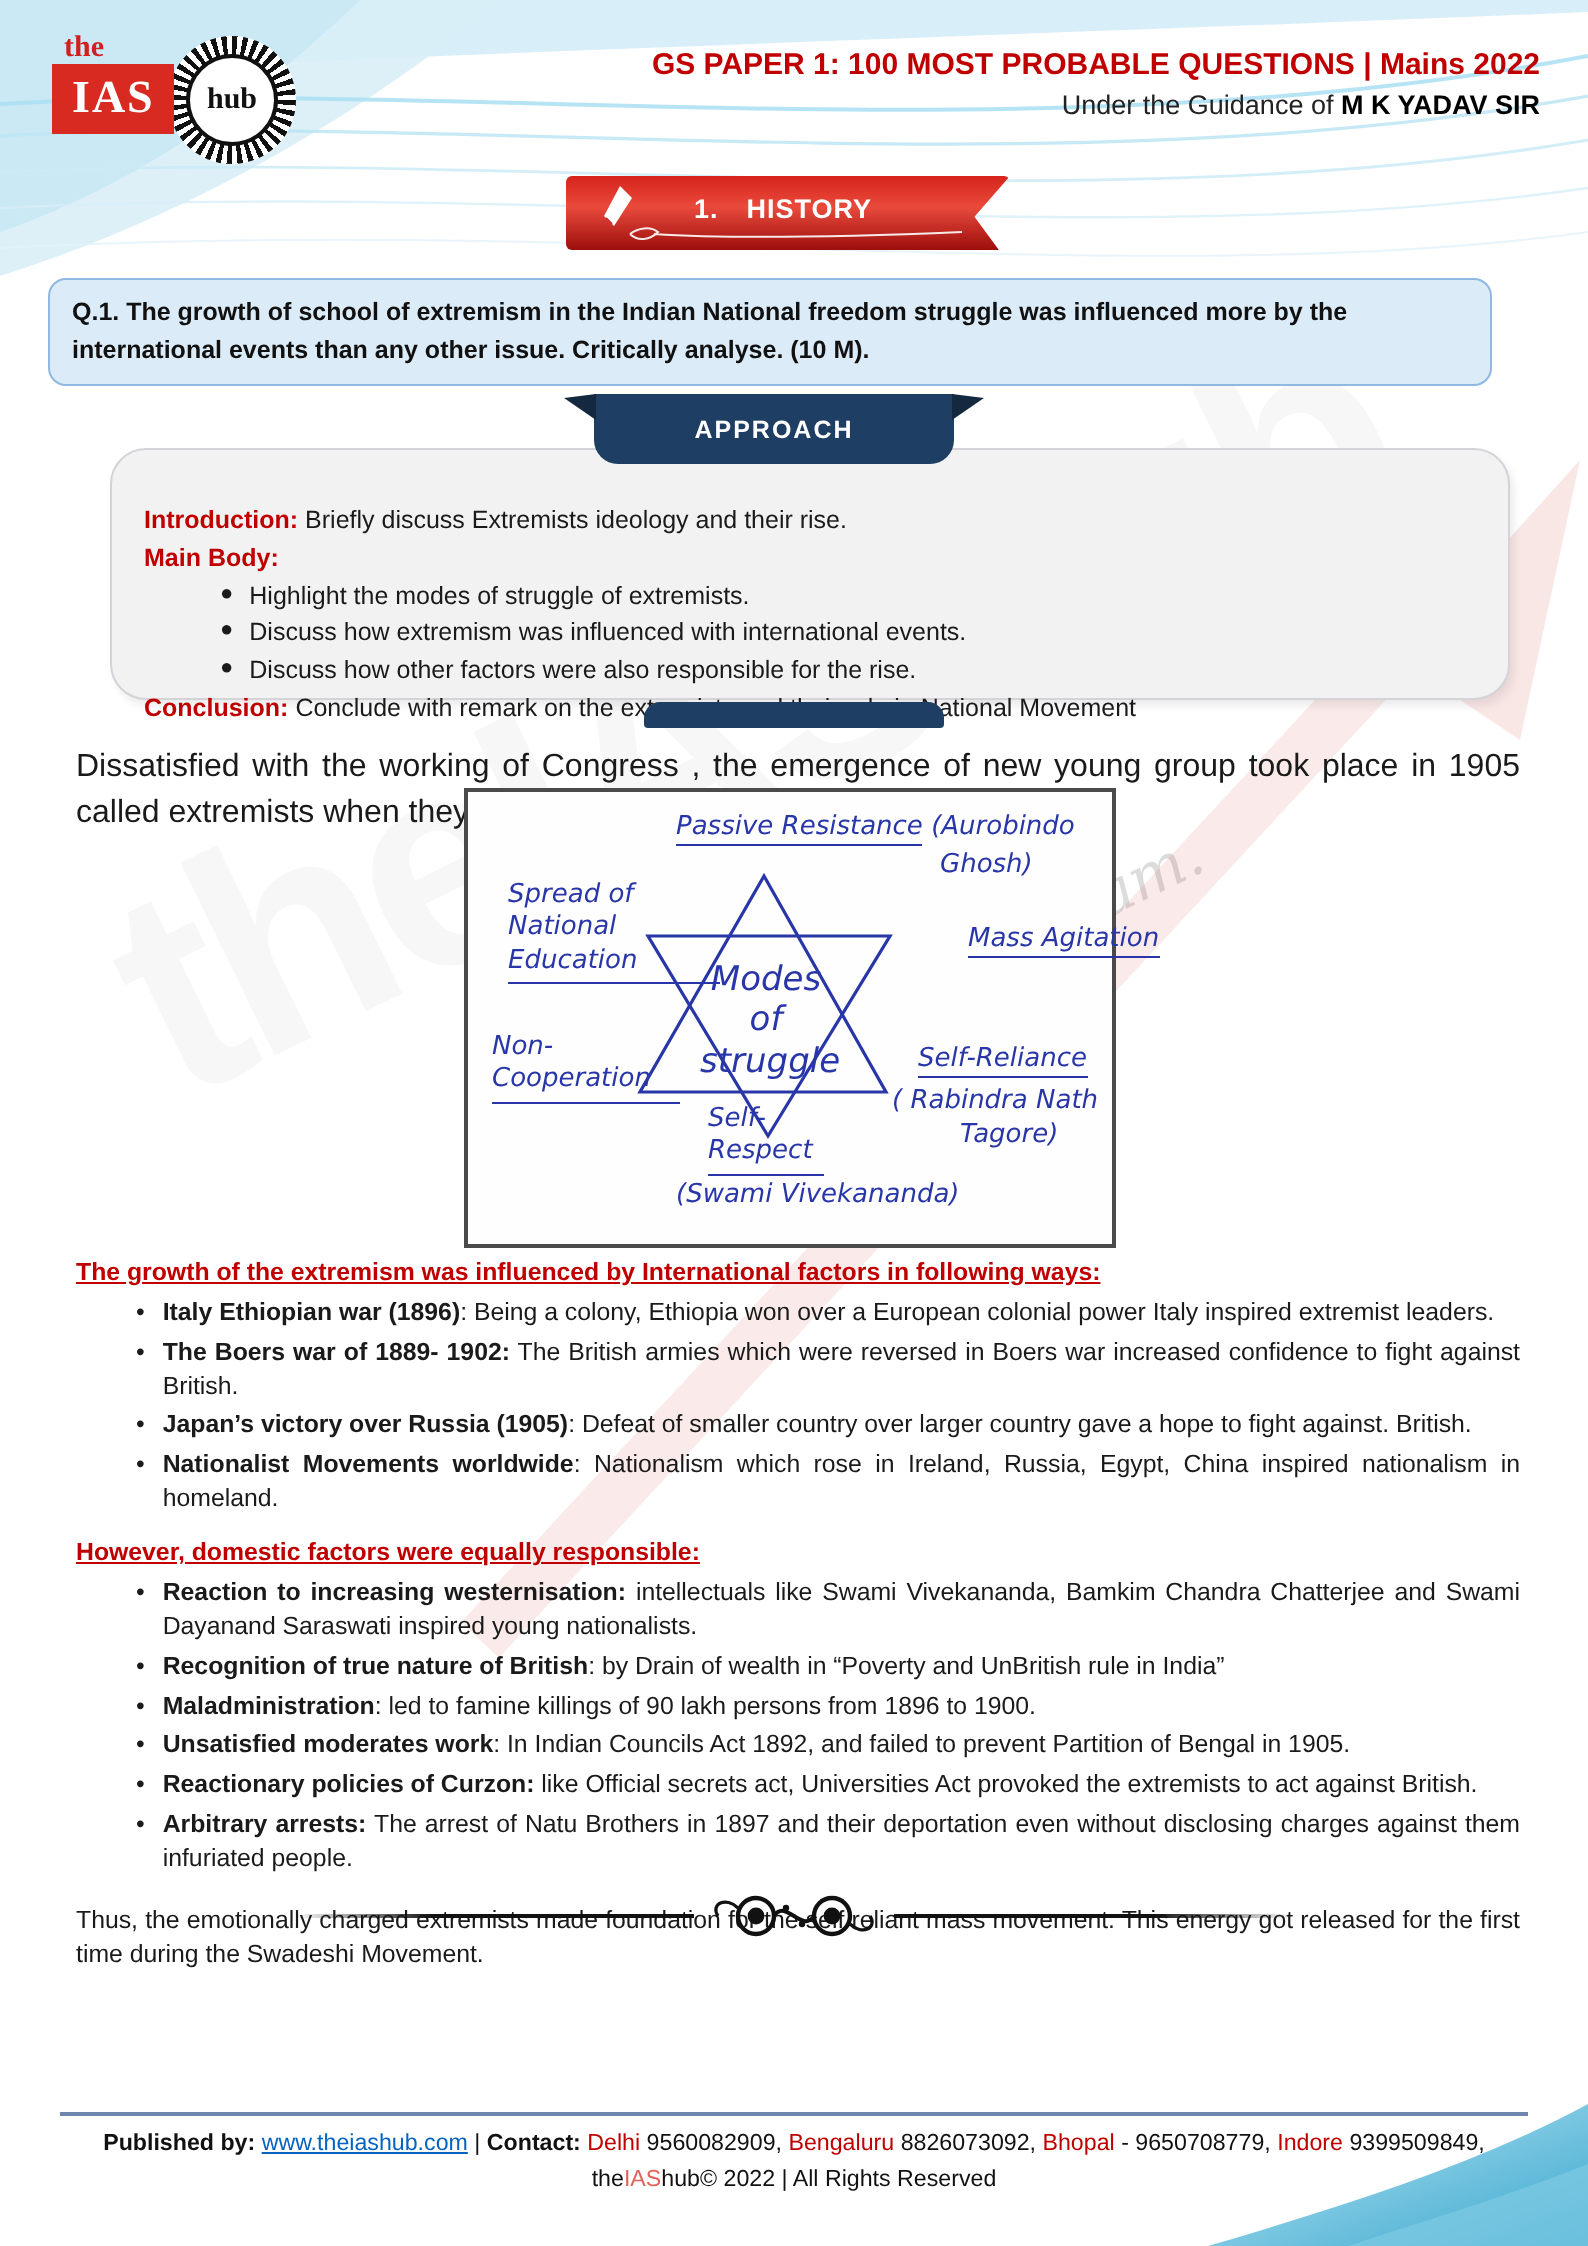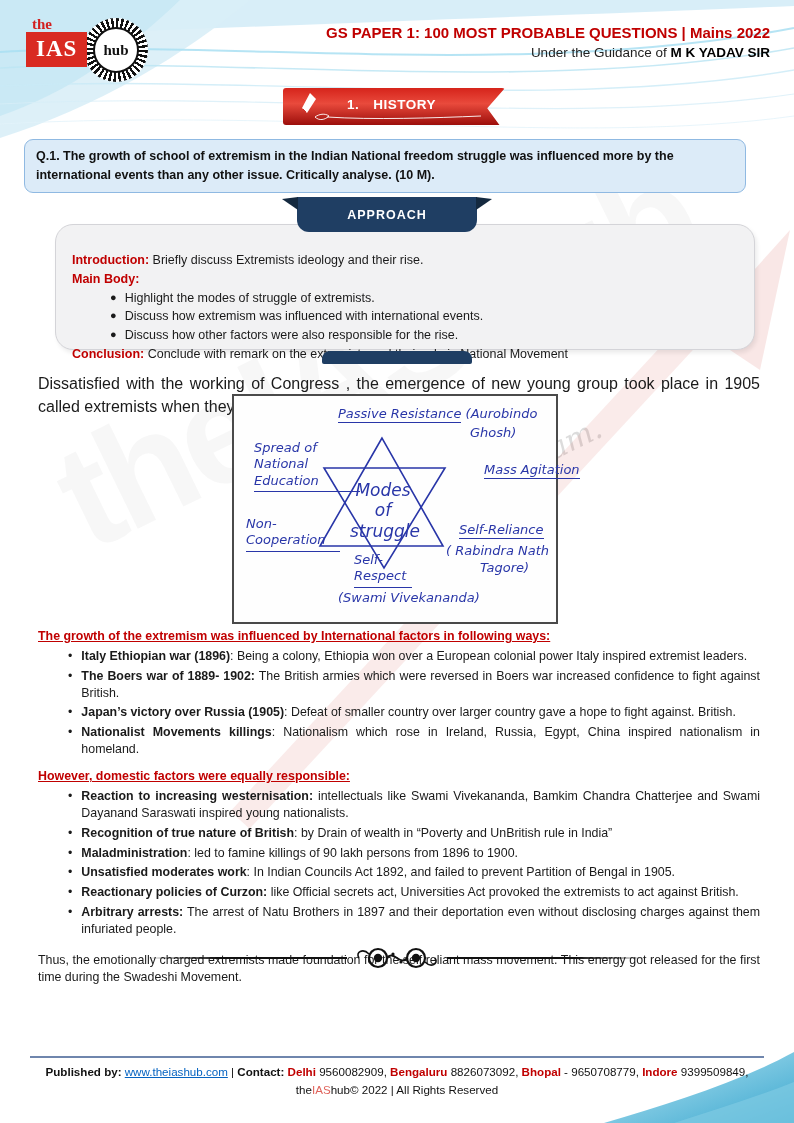--- a/index.html
+++ b/index.html
@@ -105,21 +105,21 @@
   
   .divider { position:absolute; left:147px; top:944px; width:500px; display:flex; align-items:center; }
   .div-line-l { flex:1; height:2px; background:linear-gradient(to right, rgba(0,0,0,0), #111 35%, #111); }
   .div-line-r { flex:1; height:2px; background:linear-gradient(to left, rgba(0,0,0,0), #111 35%, #111); }
 
   
   .footer-rule { position:absolute; left:30px; top:1056px; width:734px; height:1.5px; background:#6f86ad; }
   .footer { position:absolute; left:30px; top:1063px; width:734px; text-align:center; font-size:11.6px; color:#111; line-height:1.55; }
   .footer a { color:#0563c1; text-decoration:underline; }
   .f-bold { font-weight:bold; }
-  .f-city { color:#c00000; font-weight:bold;text-align:right; }
+  .f-city { color:#c00000; font-weight:normal;text-align:right; }
   .f-ias { color:#e0635b; }
 </style>
 </head>
 <body>
 
 <div class="page">
 
   <svg class="bg-waves" width="794" height="170" viewBox="0 0 794 170">
     <path d="M0,0 H794 V6 C560,16 280,24 0,38 Z" fill="#d4ecf7" opacity="0.9"></path>
     <path d="M0,0 H250 C185,55 95,108 0,138 Z" fill="#d9eef7" opacity="0.9"></path>
@@ -266,21 +266,21 @@
         <li>
             <span class="dot">•</span>
             <span class="li-text"><b>The Boers war of 1889- 1902:</b><span> The British armies which were reversed in Boers war increased confidence to fight against British.</span></span>
           </li>
         <li>
             <span class="dot">•</span>
             <span class="li-text"><b>Japan’s victory over Russia (1905)</b><span>: Defeat of smaller country over larger country gave a hope to fight against. British.</span></span>
           </li>
         <li>
             <span class="dot">•</span>
-            <span class="li-text"><b>Nationalist Movements killings</b><span>: Nationalism which rose in Ireland, Russia, Egypt,  China  inspired nationalism in homeland.</span></span>
+            <span class="li-text"><b>Nationalist Movements worldwide</b><span>: Nationalism which rose in Ireland, Russia, Egypt,  China  inspired nationalism in homeland.</span></span>
           </li>
       </ul>
 
       <div class="sec-heading">However, domestic factors were equally responsible:</div>
       <ul class="blist">
         <li>
             <span class="dot">•</span>
             <span class="li-text"><b>Reaction to increasing westernisation:</b><span> intellectuals like Swami Vivekananda, Bamkim Chandra Chatterjee and Swami Dayanand Saraswati inspired young nationalists.</span></span>
           </li>
         <li>

